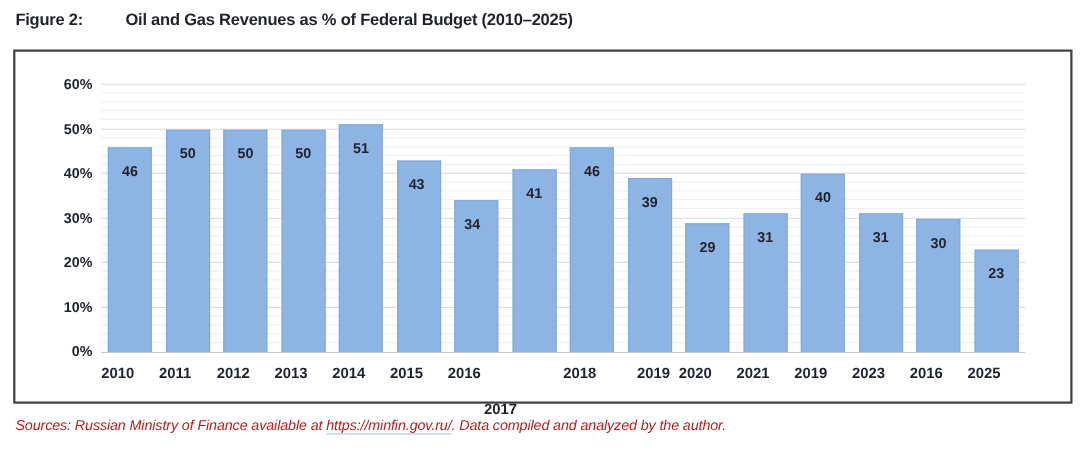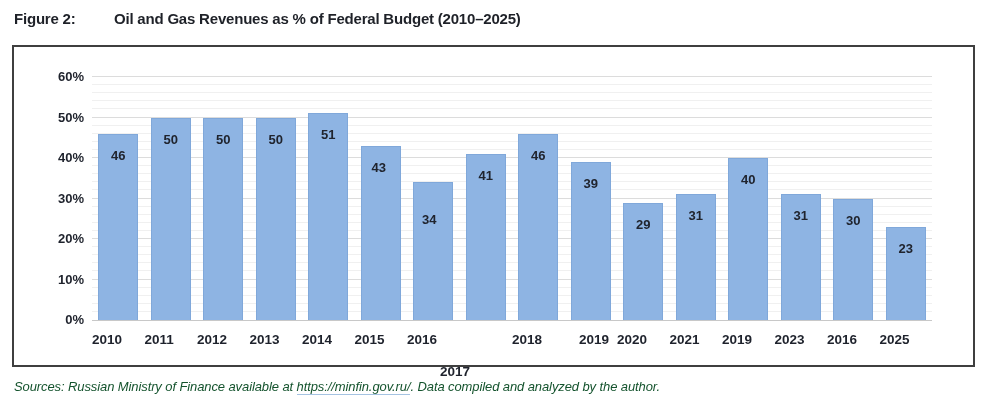--- a/index.html
+++ b/index.html
@@ -48,21 +48,21 @@
     text-align: center; font-size: 13px; font-weight: bold;
     color: #20242e;
   }
   .x-tick-label {
     position: absolute;
     text-align: left; font-size: 13.5px; font-weight: bold;
     color: #1e222c;
   }
   .footer {
     position: absolute; left: 14px; top: 379px;
-    font-size: 13px; font-style: italic; color: #14532d;
+    font-size: 13px; font-style: italic; color: #b91c1c;
     letter-spacing: -0.1px;
   }
   .footer .link {
     border-bottom: 1.5px solid #a5c3e2;
     cursor: pointer;
   }
 </style>
 </head>
 <body>
 
@@ -110,21 +110,21 @@
       <div class="bar-value-label" style="left: 58.75px; width: 40px; top: 54.5px; color: rgb(32, 36, 46);">50</div>
       <div class="bar" style="left: 111.25px; width: 40px; height: 202.5px; background: rgb(142, 180, 227); border-color: rgb(128, 168, 218);"></div>
       <div class="bar-value-label" style="left: 111.25px; width: 40px; top: 54.5px; color: rgb(32, 36, 46);">50</div>
       <div class="bar" style="left: 163.75px; width: 40px; height: 202.5px; background: rgb(142, 180, 227); border-color: rgb(128, 168, 218);"></div>
       <div class="bar-value-label" style="left: 163.75px; width: 40px; top: 54.5px; color: rgb(32, 36, 46);">50</div>
       <div class="bar" style="left: 216.25px; width: 40px; height: 206.55px; background: rgb(142, 180, 227); border-color: rgb(128, 168, 218);"></div>
       <div class="bar-value-label" style="left: 216.25px; width: 40px; top: 50.45px; color: rgb(32, 36, 46);">51</div>
       <div class="bar" style="left: 268.75px; width: 40px; height: 174.15px; background: rgb(142, 180, 227); border-color: rgb(128, 168, 218);"></div>
       <div class="bar-value-label" style="left: 268.75px; width: 36px; top: 82.85px; color: rgb(32, 36, 46);">43</div>
       <div class="bar" style="left: 321.25px; width: 40px; height: 137.7px; background: rgb(142, 180, 227); border-color: rgb(128, 168, 218);"></div>
-      <div class="bar-value-label" style="left: 321.25px; width: 32px; top: 119.3px; color: rgb(32, 36, 46); margin-top: 16px;">34</div>
+      <div class="bar-value-label" style="left: 321.25px; width: 32px; top: 119.3px; color: rgb(32, 36, 46);">34</div>
       <div class="bar" style="left: 373.75px; width: 40px; height: 166.05px; background: rgb(142, 180, 227); border-color: rgb(128, 168, 218);"></div>
       <div class="bar-value-label" style="left: 373.75px; width: 40px; top: 90.95px; color: rgb(32, 36, 46);">41</div>
       <div class="bar" style="left: 426.25px; width: 40px; height: 186.3px; background: rgb(142, 180, 227); border-color: rgb(128, 168, 218);"></div>
       <div class="bar-value-label" style="left: 426.25px; width: 40px; top: 70.7px; color: rgb(32, 36, 46);">46</div>
       <div class="bar" style="left: 478.75px; width: 40px; height: 157.95px; background: rgb(142, 180, 227); border-color: rgb(128, 168, 218);"></div>
       <div class="bar-value-label" style="left: 478.75px; width: 40px; top: 99.05px; color: rgb(32, 36, 46);">39</div>
       <div class="bar" style="left: 531.25px; width: 40px; height: 117.45px; background: rgb(142, 180, 227); border-color: rgb(128, 168, 218);"></div>
       <div class="bar-value-label" style="left: 531.25px; width: 40px; top: 139.55px; color: rgb(32, 36, 46);">29</div>
       <div class="bar" style="left: 583.75px; width: 40px; height: 125.55px; background: rgb(142, 180, 227); border-color: rgb(128, 168, 218);"></div>
       <div class="bar-value-label" style="left: 583.75px; width: 40px; top: 131.45px; color: rgb(32, 36, 46);">31</div>

